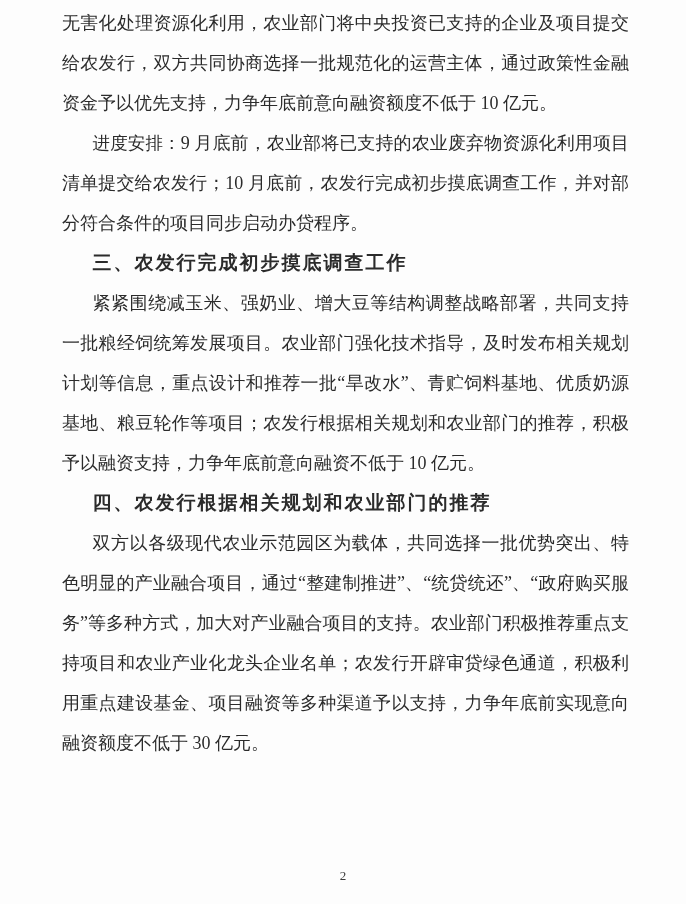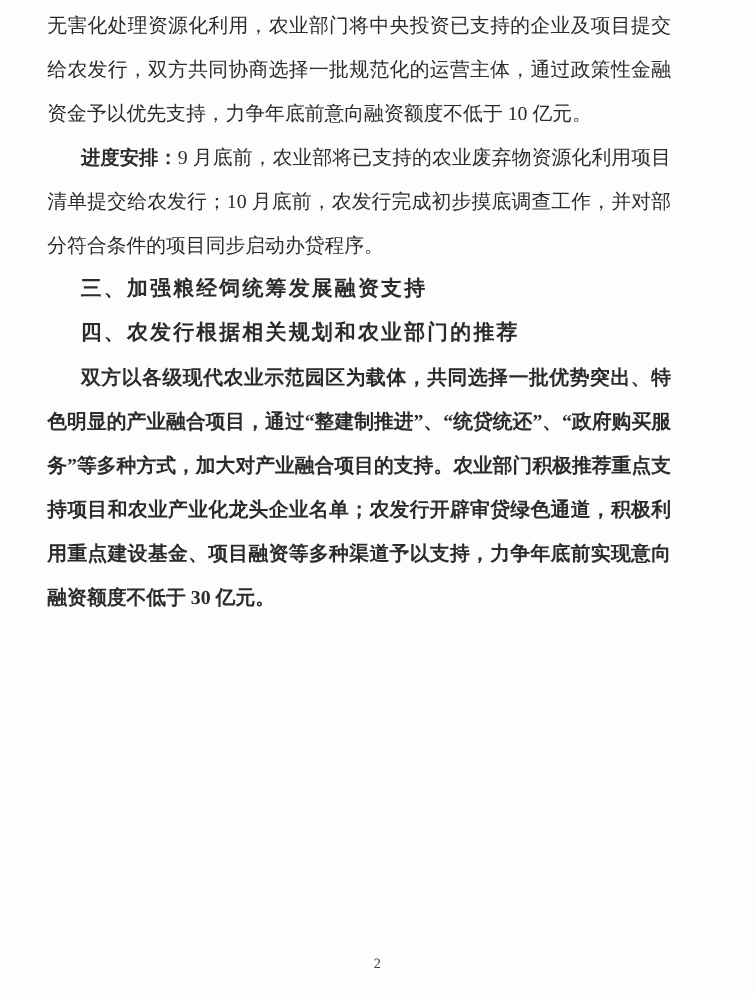--- a/index.html
+++ b/index.html
@@ -13,56 +13,56 @@
   .page {
     position: relative;
     width: 686px;
     height: 904px;
     background: #fdfdfd;
     color: #2b2b2b;
     overflow: hidden;
   }
   .textblock {
     position: absolute;
-    left: 43px;
+    left: 62px;
     top: 3px;
     width: 567px;
     font-size: 18px;
     line-height: 40px;
     text-align: justify;
     text-justify: inter-character;
   }
   .textblock p {
     margin: 0;
     text-indent: 1.7em;
   }
   .textblock p.noindent {
     text-indent: 0;
   }
   .lead {
-    font-weight: bold;
+    font-weight: normal;
     font-family: "Liberation Sans", "DejaVu Sans", sans-serif;
     font-size: 17.5px;
   }
   .textblock h2 {
     margin: 0;
     font-family: "Liberation Sans", "DejaVu Sans", sans-serif;
     font-weight: bold;
     font-size: 19px;
     line-height: 40px;
     text-indent: 1.6em;
     letter-spacing: 2px;
     text-align: left;
   }
   .b2 { margin-top: 1px; }
   .b3 { margin-top: 2px; }
   .b4 { margin-top: 0; }
   .b5 { margin-top: 13px; }
   .b6 { margin-top: 1px; }
-  .b7 { margin-top: 4px; font-weight: bold; }
+  .b7 { margin-top: 4px; }
   .pagenum {
     position: absolute;
     left: 0;
     right: 0;
     top: 867px;
     text-align: center;
     font-size: 13px;
     line-height: 18px;
     color: #3a3a3a;
     font-family: "Liberation Serif", "DejaVu Serif", serif;
@@ -71,22 +71,23 @@
 </head>
 <body>
 
 <div class="page">
   <div class="textblock">
 
     <p class="b1 noindent">无害化处理资源化利用，农业部门将中央投资已支持的企业及项目提交给农发行，双方共同协商选择一批规范化的运营主体，通过政策性金融资金予以优先支持，力争年底前意向融资额度不低于 10 亿元。</p>
 
     <p class="b2"><span class="lead">进度安排：</span><span>9 月底前，农业部将已支持的农业废弃物资源化利用项目清单提交给农发行；10 月底前，农发行完成初步摸底调查工作，并对部分符合条件的项目同步启动办贷程序。</span></p>
 
-    <h2 class="b3">三、加强粮经饲统筹发展融资支持</h2>
+    <h2 class="b3">三、农发行完成初步摸底调查工作</h2>
 
+    <p class="b4">紧紧围绕减玉米、强奶业、增大豆等结构调整战略部署，共同支持一批粮经饲统筹发展项目。农业部门强化技术指导，及时发布相关规划计划等信息，重点设计和推荐一批“旱改水”、青贮饲料基地、优质奶源基地、粮豆轮作等项目；农发行根据相关规划和农业部门的推荐，积极予以融资支持，力争年底前意向融资不低于 10 亿元。</p>
 
 
     <h2 class="b6">四、农发行根据相关规划和农业部门的推荐</h2>
 
     <p class="b7">双方以各级现代农业示范园区为载体，共同选择一批优势突出、特色明显的产业融合项目，通过“整建制推进”、“统贷统还”、“政府购买服务”等多种方式，加大对产业融合项目的支持。农业部门积极推荐重点支持项目和农业产业化龙头企业名单；农发行开辟审贷绿色通道，积极利用重点建设基金、项目融资等多种渠道予以支持，力争年底前实现意向融资额度不低于 30 亿元。</p>
 
   </div>
 
   <div class="pagenum">2</div>
 </div>

